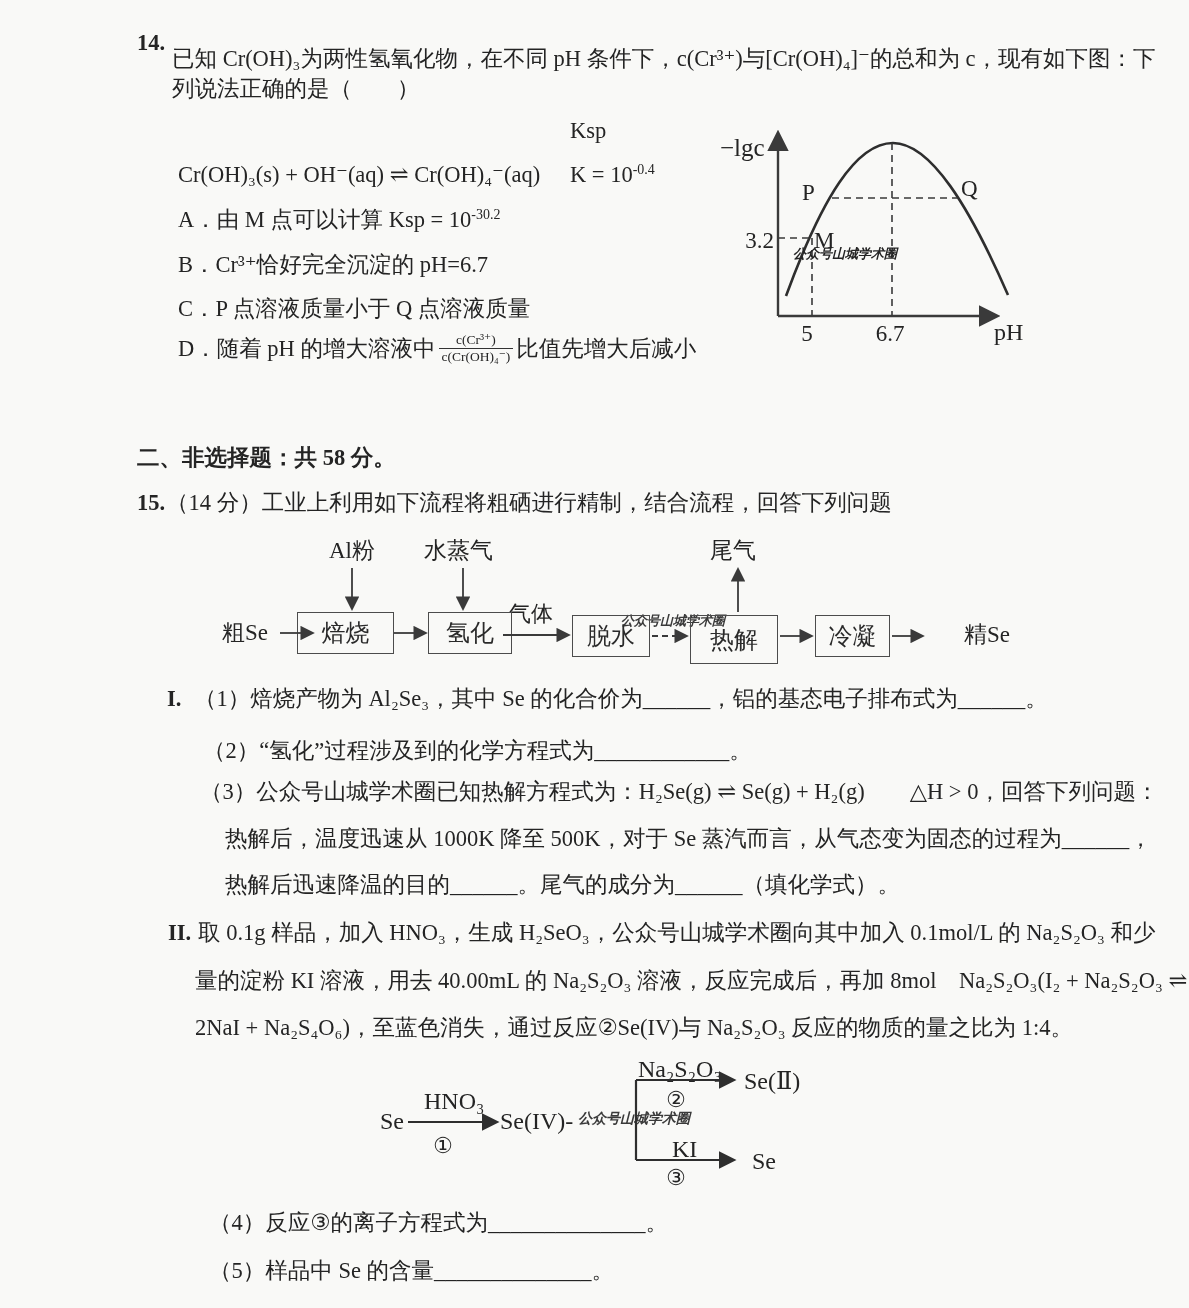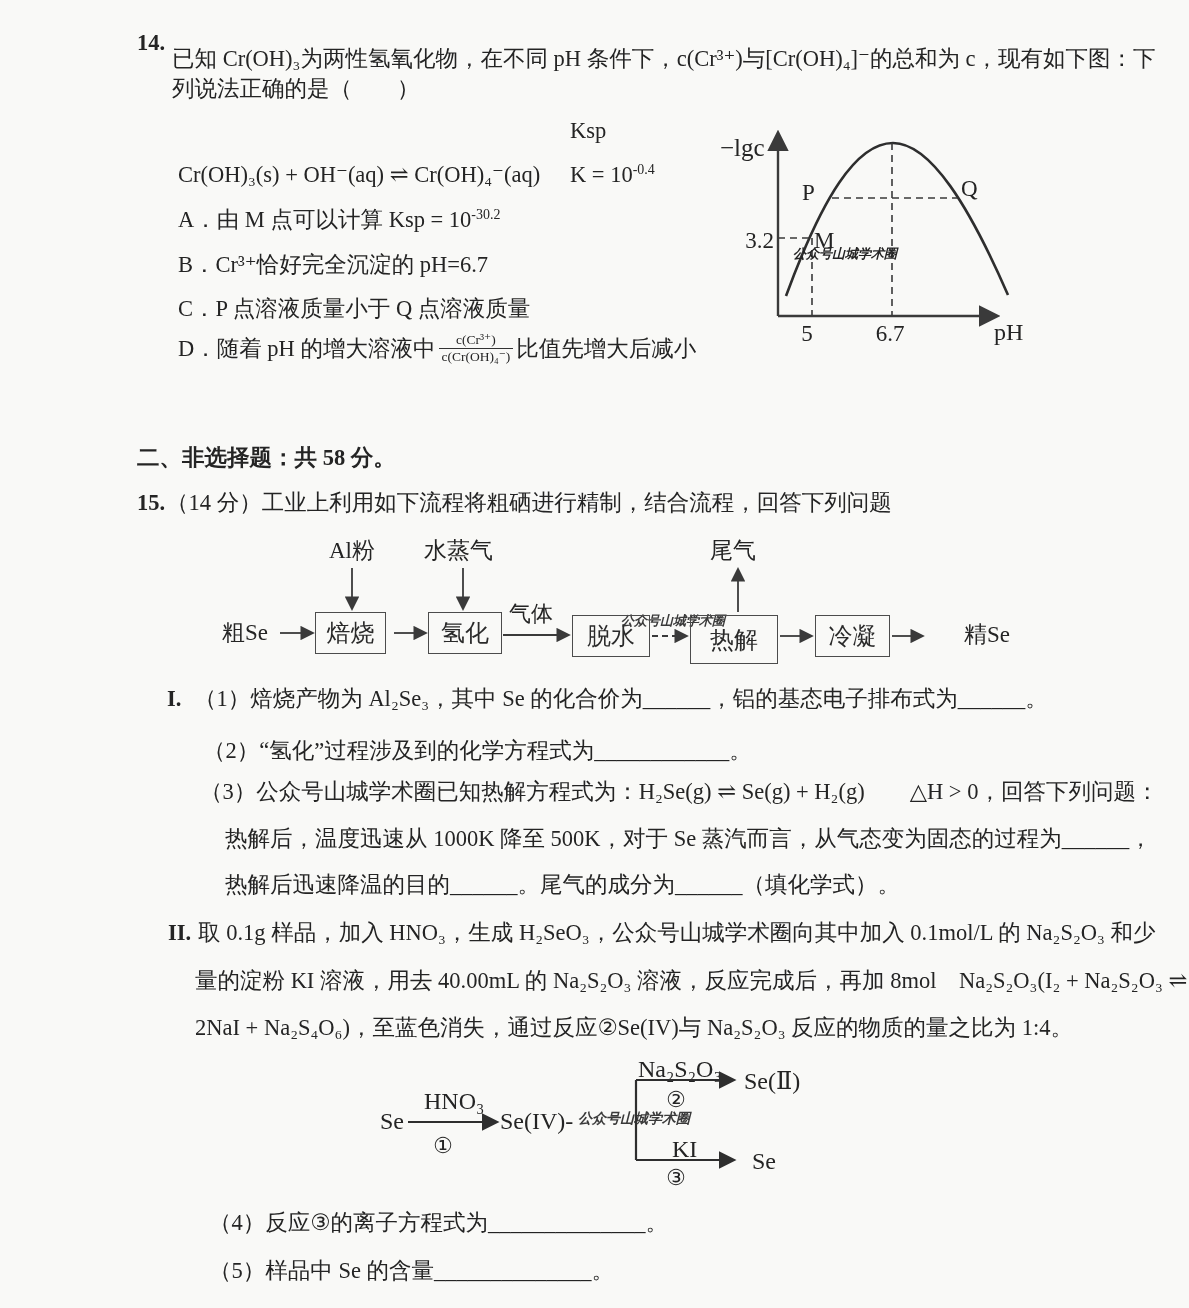--- a/index.html
+++ b/index.html
@@ -83,22 +83,22 @@
   <span class="t b" style="left:137px;top:488px">15.</span>
   <span class="t" style="left:166px;top:488px">（14 分）工业上利用如下流程将粗硒进行精制，结合流程，回答下列问题</span>
 
   <span class="t" style="left:222px;top:618px;font-size:23px">粗Se</span>
   <span class="t" style="left:329px;top:536px;font-size:23px">Al粉</span>
   <span class="t" style="left:424px;top:536px;font-size:23px">水蒸气</span>
   <span class="t" style="left:710px;top:536px;font-size:23px">尾气</span>
   <span class="t" style="left:509px;top:600px;font-size:22px">气体</span>
   <span class="wm" style="left:621px;top:612px">公众号山城学术圈</span>
 
-  <div class="box" style="left:315px;top:612px;width:71px;height:42px">焙烧</div>
-  <div class="box" style="left:428px;top:612px;width:74px;height:42px">氢化</div>
+  <div class="box" style="left:297px;top:612px;width:97px;height:42px">焙烧</div>
+  <div class="box" style="left:428px;top:612px;width:84px;height:42px">氢化</div>
   <div class="box" style="left:572px;top:615px;width:78px;height:42px">脱水</div>
   <div class="box" style="left:690px;top:615px;width:88px;height:49px">热解</div>
   <div class="box" style="left:815px;top:615px;width:75px;height:42px">冷凝</div>
   <span class="t" style="left:964px;top:620px;font-size:23px">精Se</span>
 
   <svg style="left:200px;top:528px" width="800" height="145" viewBox="0 0 800 145">
     <defs>
       <marker id="arr2" viewBox="0 0 10 10" refX="8" refY="5" markerWidth="8" markerHeight="8" orient="auto-start-reverse">
         <path d="M0,0 L10,5 L0,10 z" fill="#3a3a3a"></path>
       </marker>

